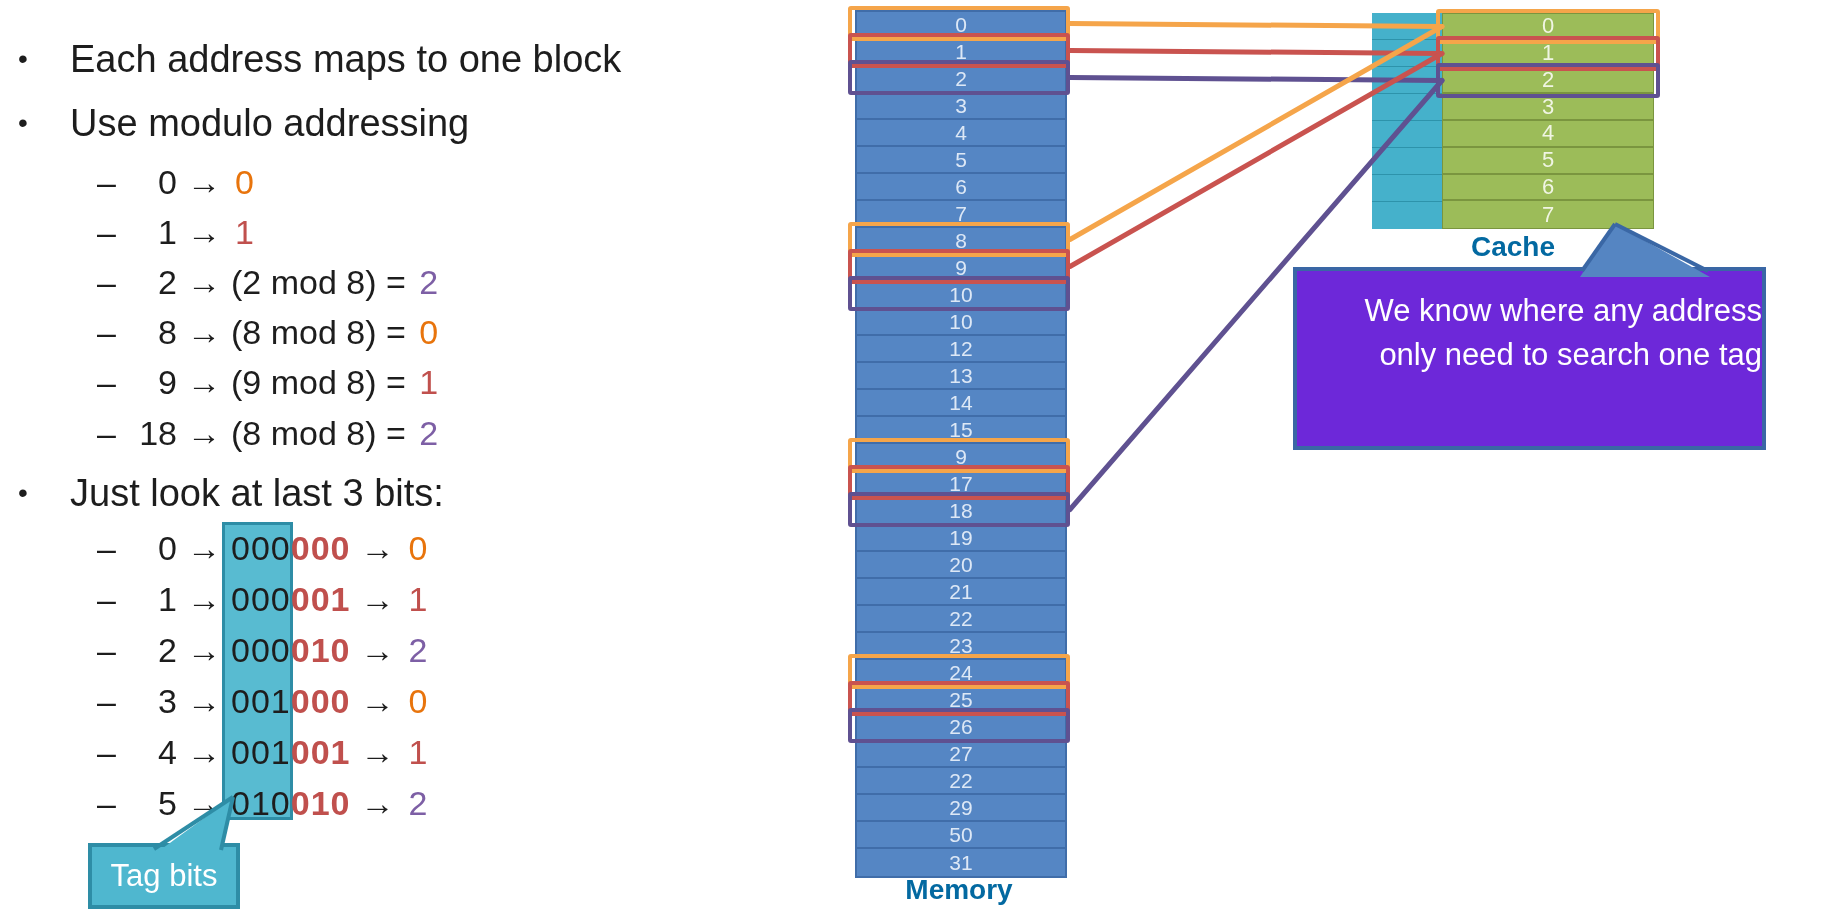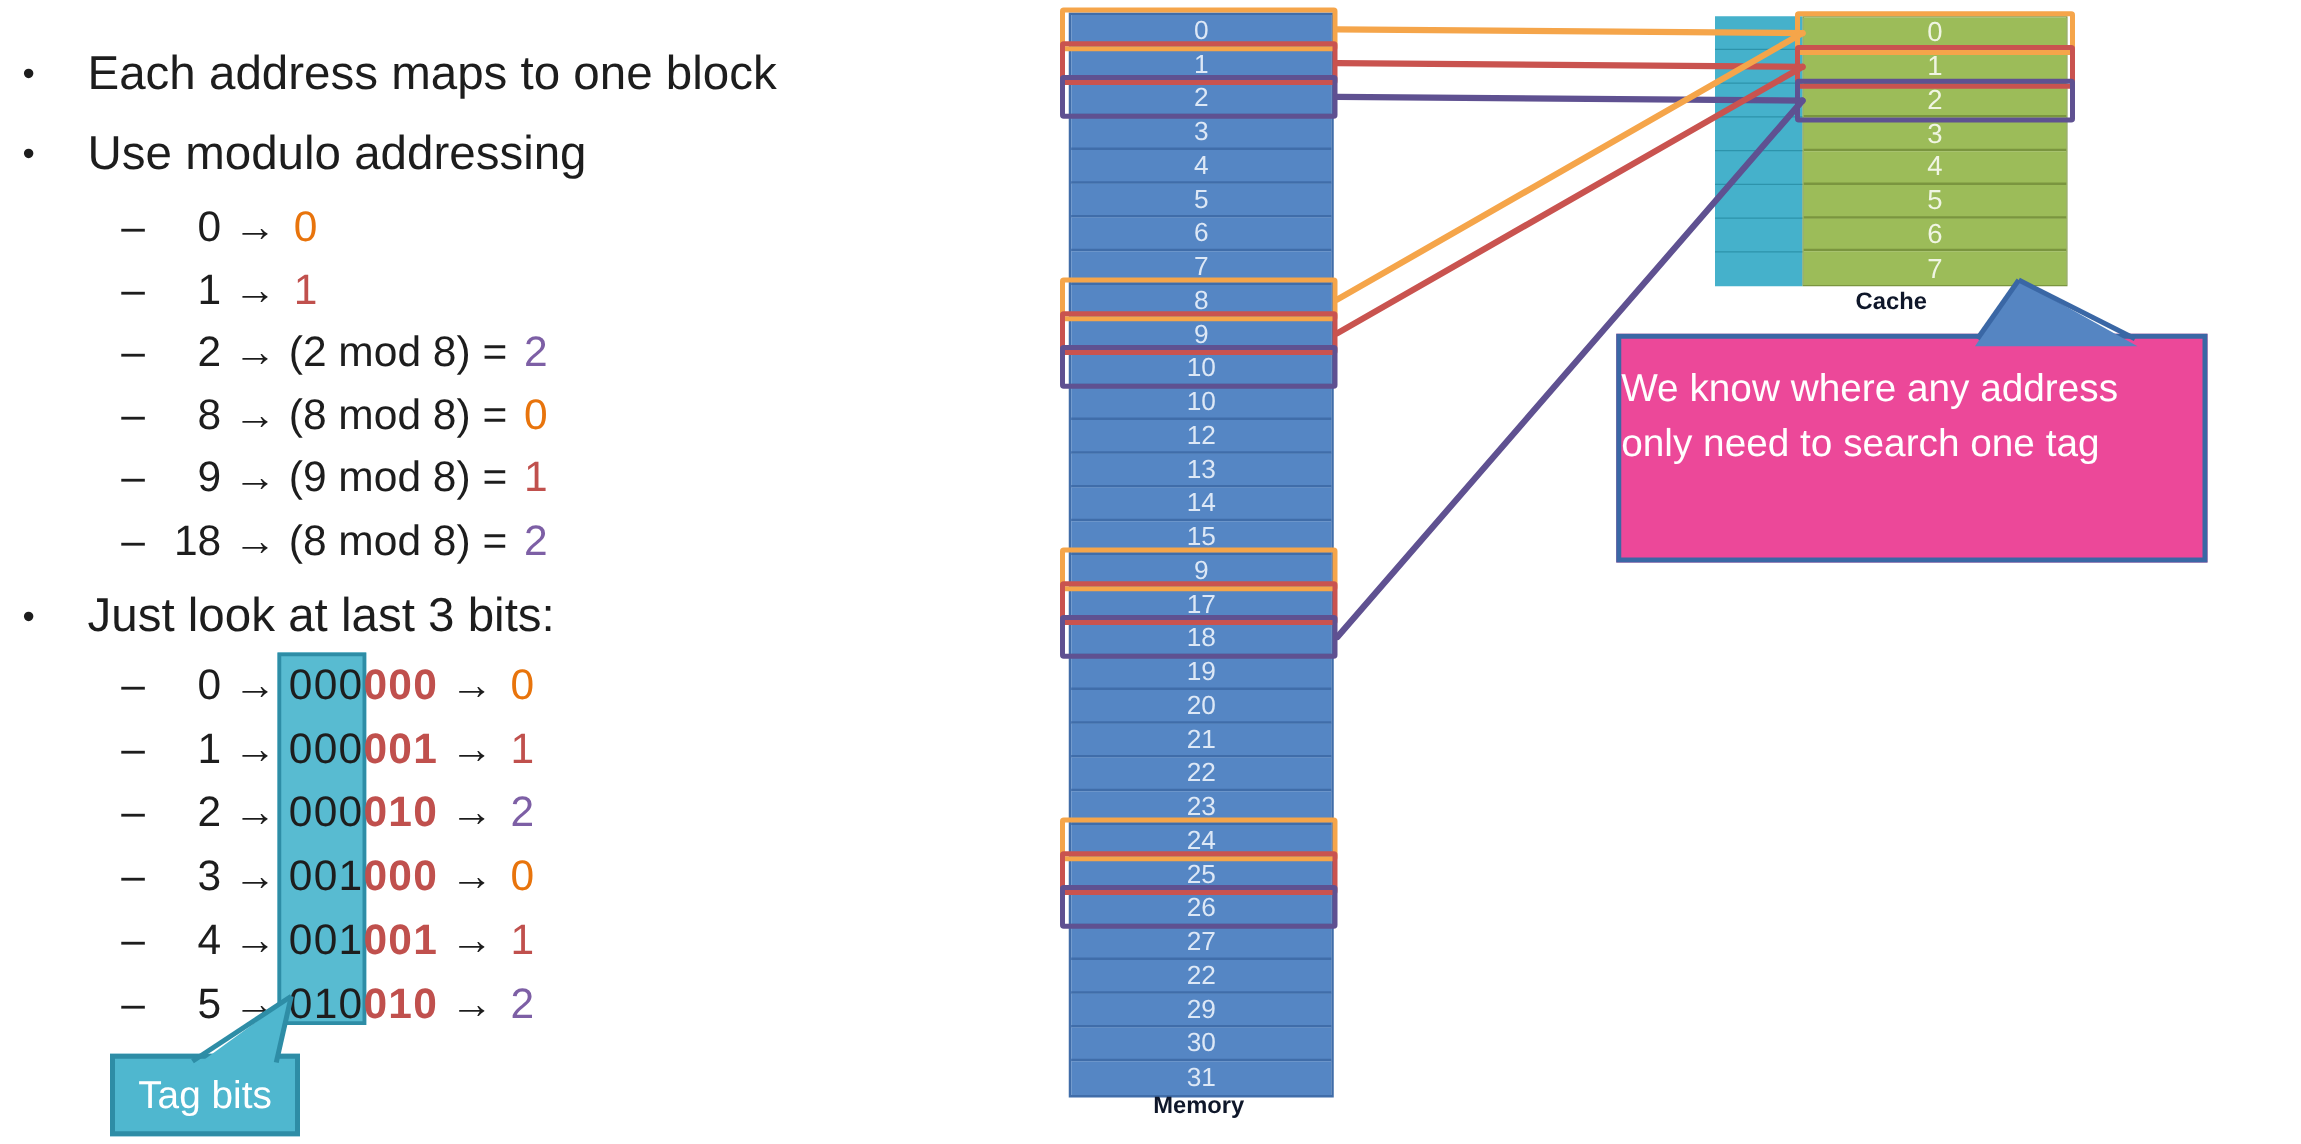--- a/index.html
+++ b/index.html
@@ -25,38 +25,38 @@
                background:#4fb7cf;border:4px solid #2e8da6;box-sizing:border-box;
                color:#ffffff;font-size:31px;display:flex;align-items:center;
                justify-content:center;z-index:4;}
   
   .memory{position:absolute;left:855px;top:10px;width:208px;border:2px solid #406da9;
           box-sizing:content-box;z-index:2;}
   .mem-row{height:27px;background:#5586c4;border-bottom:2px solid #406da9;
            box-sizing:border-box;color:#dde8f6;font-size:21px;display:flex;
            align-items:center;justify-content:center;}
   .mem-row:last-child{border-bottom:none;}
-  .table-label{position:absolute;text-align:center;font-weight:700;font-size:19px;color:#0f172a;z-index:2;}
+  .table-label{position:absolute;text-align:center;font-weight:700;font-size:28px;color:#0369a1;z-index:2;}
   .row-hl{position:absolute;border-style:solid;border-width:4px;border-radius:3px;
           box-sizing:border-box;z-index:5;}
   
   .cache{position:absolute;left:1372px;top:13px;width:282px;height:216px;z-index:2;}
   .cache-tag-col{position:absolute;left:0;top:0;width:70px;height:216px;background:#45b1cb;}
   .tag-cell{height:27px;border-bottom:1px solid #2d93ab;box-sizing:border-box;}
   .tag-cell:last-child{border-bottom:none;}
   .cache-data-col{position:absolute;left:70px;top:0;width:212px;border:1px solid #7a953f;
                   box-sizing:border-box;}
   .cache-row{height:26.75px;background:#9cbc59;border-bottom:2px solid #7a953f;
              box-sizing:border-box;color:#f0f5e3;font-size:22px;display:flex;
              align-items:center;justify-content:center;}
   .cache-row:last-child{border-bottom:none;}
   
   .note{position:absolute;left:1293px;top:267px;width:473px;height:183px;
-        background:#ec4899;border:4px solid #3a67a5;box-sizing:border-box;color:#fff;
-        font-size:31px;line-height:44px;text-align:left;padding-top:18px;z-index:3;}
+        background:#6d28d9;border:4px solid #3a67a5;box-sizing:border-box;color:#fff;
+        font-size:31px;line-height:44px;text-align:right;padding-top:18px;z-index:3;}
   
   .lines-svg{position:absolute;left:0;top:0;width:1841px;height:915px;z-index:10;
              pointer-events:none;}
 </style>
 </head>
 <body>
 
 <div class="stage">
 
   <div class="bullet-line" style="top:36px">
@@ -118,21 +118,21 @@
       <div class="mem-row">20</div>
       <div class="mem-row">21</div>
       <div class="mem-row">22</div>
       <div class="mem-row">23</div>
       <div class="mem-row">24</div>
       <div class="mem-row">25</div>
       <div class="mem-row">26</div>
       <div class="mem-row">27</div>
       <div class="mem-row">22</div>
       <div class="mem-row">29</div>
-      <div class="mem-row">30</div>
+      <div class="mem-row">50</div>
       <div class="mem-row">31</div>
     </div>
   <div class="table-label" style="left:855px;top:874px;width:208px">Memory</div>
 
   <div class="cache">
     <div class="cache-tag-col" id="cachetags">
         <div class="tag-cell"></div>
         <div class="tag-cell"></div>
         <div class="tag-cell"></div>
         <div class="tag-cell"></div>

